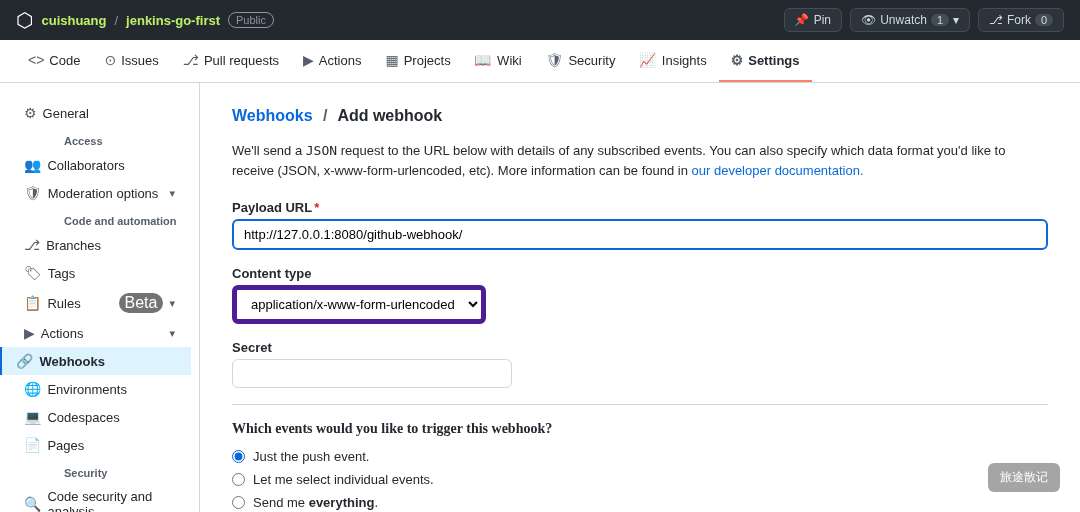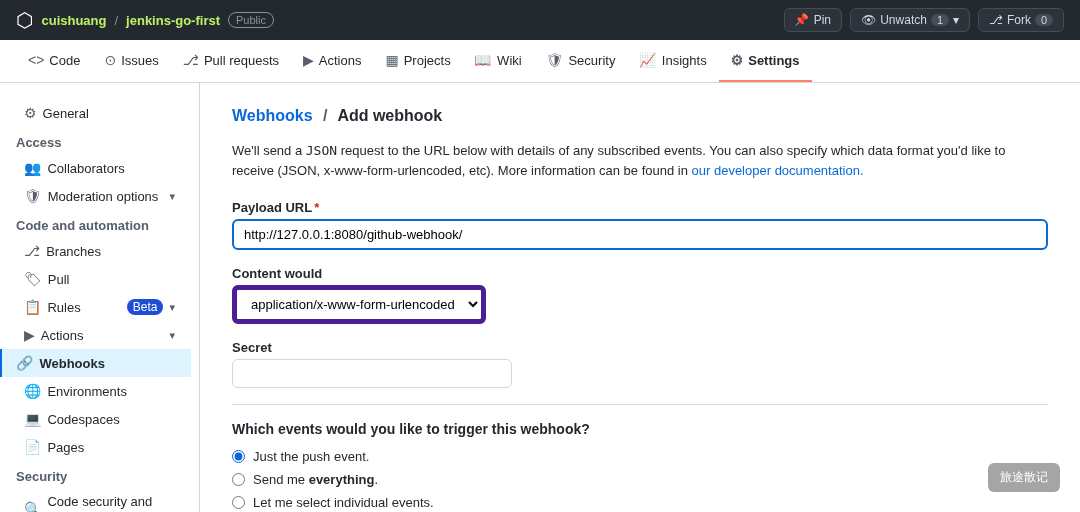--- a/index.html
+++ b/index.html
@@ -18,45 +18,45 @@
     .nav-tabs { display: flex; align-items: center; border-bottom: 1px solid #d0d7de; padding: 0 16px; background: #fff; gap: 0; }
     .nav-tab { display: flex; align-items: center; gap: 5px; padding: 12px 12px; font-size: 13px; color: #24292f; cursor: pointer; border-bottom: 2px solid transparent; text-decoration: none; white-space: nowrap; }
     .nav-tab.active { border-bottom: 2px solid #fd8166; font-weight: 600; }
     .nav-tab-icon { font-size: 14px; color: #57606a; }
 
     
     .layout { display: flex; min-height: calc(512px - 90px); }
 
     
     .sidebar { width: 200px; padding: 16px 0; border-right: 1px solid #d0d7de; flex-shrink: 0; }
-    .sidebar-section-title { font-size: 13px; font-weight: 600; color: #57606a; padding: 8px 16px 4px; text-transform: none; }
+    .sidebar-section-title { font-size: 11px; font-weight: 600; color: #57606a; padding: 8px 16px 4px; text-transform: none; margin-left: 48px; }
     .sidebar-item { display: flex; align-items: center; gap: 6px; padding: 6px 16px; font-size: 13px; color: #24292f; cursor: pointer; border-radius: 6px; margin: 0 8px; }
     .sidebar-item.active { background: #ddf4ff; font-weight: 600; border-left: 2px solid #0969da; border-radius: 0; margin-left: 0; padding-left: 14px; }
     .sidebar-item-icon { color: #57606a; font-size: 14px; }
     .sidebar-item-label { flex: 1; }
     .sidebar-chevron { color: #57606a; font-size: 11px; }
-    .sidebar-badge { background: #1d4ed8; color: #fff; border-radius: 20px; font-size: 12px; padding: 1px 6px; }
+    .sidebar-badge { background: #737373; color: #fff; border-radius: 20px; font-size: 16px; padding: 1px 6px; }
 
     
     .main { flex: 1; padding: 24px 32px; overflow-y: auto; }
     .breadcrumb { font-size: 16px; font-weight: 600; margin-bottom: 16px; }
     .breadcrumb a { color: #0969da; text-decoration: none; }
     .breadcrumb-sep { color: #57606a; margin: 0 6px; }
 
     .description { font-size: 13px; color: #24292f; line-height: 1.5; margin-bottom: 20px; }
     .description a { color: #0969da; text-decoration: none; }
 
     .form-group { margin-bottom: 16px; }
     .form-label { font-size: 13px; font-weight: 600; margin-bottom: 4px; display: block; }
     .form-label .required { color: #cf222e; margin-left: 2px; }
     .form-input { width: 100%; border: 2px solid #0969da; border-radius: 6px; padding: 6px 10px; font-size: 13px; outline: none; }
     .form-input-normal { width: 100%; border: 1px solid #d0d7de; border-radius: 6px; padding: 6px 10px; font-size: 13px; outline: none; }
     .form-select { border: 5px solid #4c1d95; border-radius: 6px; padding: 6px 10px; font-size: 13px; background: #fff; cursor: pointer; }
 
-    .section-title { font-size: 14px; font-weight: 600; margin-bottom: 12px; margin-top: 4px; }
+    .section-title { font-size: 14px; font-weight: 600; margin-bottom: 12px; margin-top: 4px; font-family: Liberation Serif, serif; }
 
     .radio-group { display: flex; flex-direction: column; gap: 8px; margin-bottom: 16px; }
     .radio-item { display: flex; gap: 8px; font-size: 13px; cursor: pointer; }
     .radio-item input[type=radio] { accent-color: #0969da; }
 
     .divider { border: none; border-top: 1px solid #d0d7de; margin: 16px 0; }
 
     
     .watermark { position: fixed; bottom: 20px; right: 20px; background: rgba(0,0,0,0.5); color: #fff; padding: 6px 12px; border-radius: 6px; font-size: 12px; opacity: 0.7; }
   </style>
@@ -146,21 +146,21 @@
       <span class="sidebar-chevron">▾</span>
     </div>
 
     <div class="sidebar-section-title">Code and automation</div>
     <div class="sidebar-item">
       <span class="sidebar-item-icon">⎇</span>
       <span class="sidebar-item-label">Branches</span>
     </div>
     <div class="sidebar-item">
       <span class="sidebar-item-icon">🏷</span>
-      <span class="sidebar-item-label">Pull</span>
+      <span class="sidebar-item-label">Tags</span>
     </div>
     <div class="sidebar-item">
       <span class="sidebar-item-icon">📋</span>
       <span class="sidebar-item-label">Rules</span>
       <span class="sidebar-badge">Beta</span>
       <span class="sidebar-chevron">▾</span>
     </div>
     <div class="sidebar-item">
       <span class="sidebar-item-icon">▶</span>
       <span class="sidebar-item-label">Actions</span>
@@ -205,21 +205,21 @@
     
     <div class="form-group">
       <label class="form-label">
         <span>Payload URL</span><span class="required">*</span>
       </label>
       <input class="form-input" type="text" value="http://127.0.0.1:8080/github-webhook/" style="">
     </div>
 
     
     <div class="form-group">
-      <label class="form-label">Content would</label>
+      <label class="form-label">Content type</label>
       <select class="form-select">
         <option>application/x-www-form-urlencoded</option>
         <option>application/json</option>
       </select>
     </div>
 
     
     <div class="form-group">
       <label class="form-label">Secret</label>
       <input class="form-input-normal" type="password" style="width: 280px;">
@@ -230,25 +230,25 @@
     
     <div class="section-title">Which events would you like to trigger this webhook?</div>
 
     <div class="radio-group">
       <label class="radio-item">
         <input type="radio" name="events" checked="" style="">
         <span>Just the push event.</span>
       </label>
       <label class="radio-item">
         <input type="radio" name="events" style="">
-        <span>Send me <strong>everything</strong>.</span>
+        <span>Let me select individual events.</span>
       </label>
       <label class="radio-item">
         <input type="radio" name="events" style="">
-        <span>Let me select individual events.</span>
+        <span>Send me <strong>everything</strong>.</span>
       </label>
     </div>
 
     
 
     
     
 
     <br>
     

